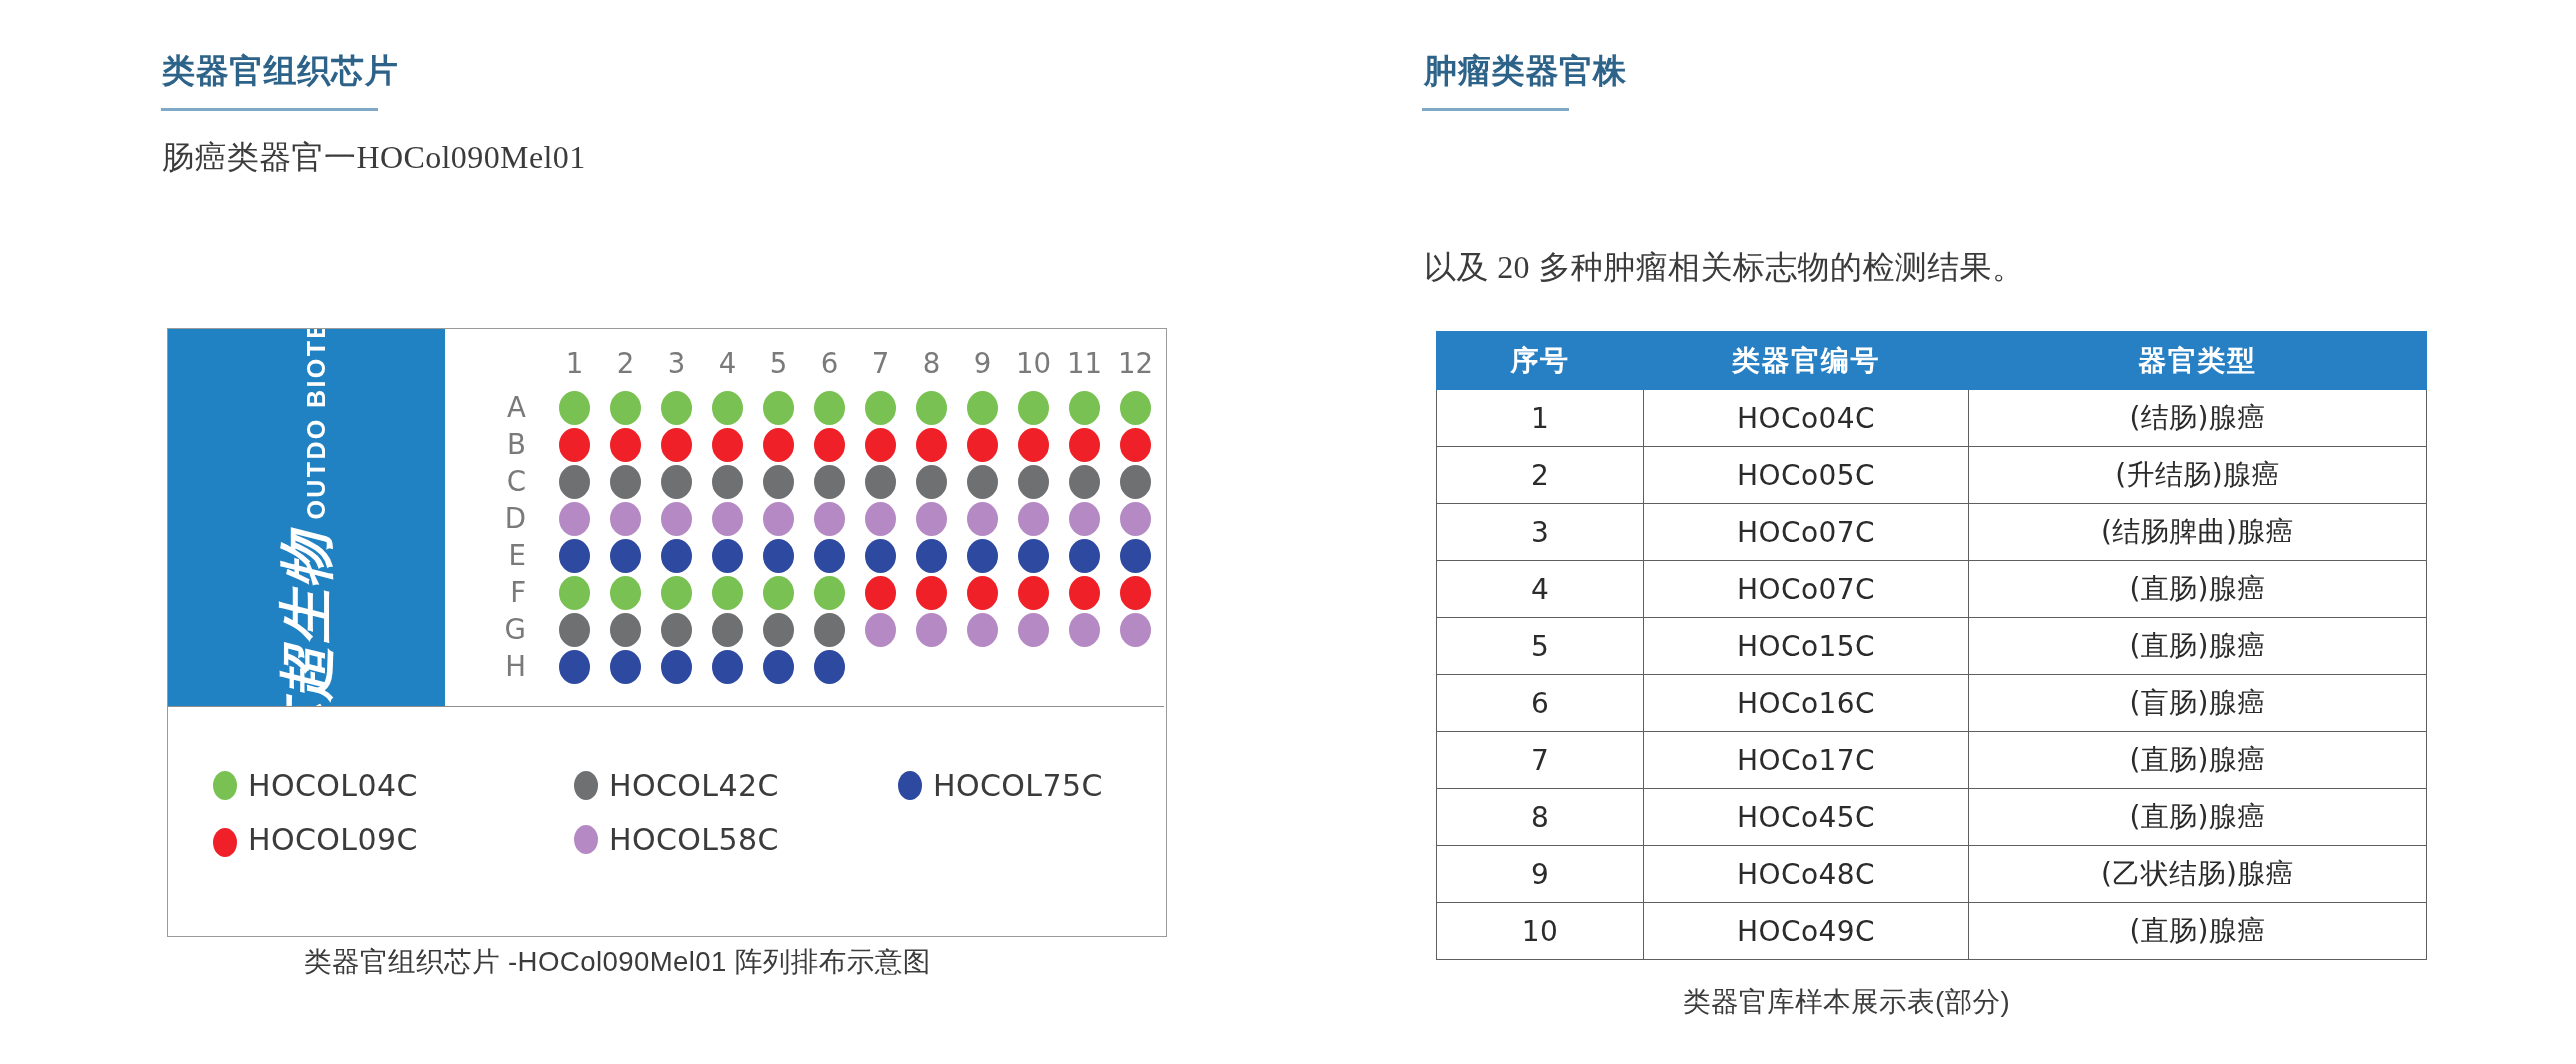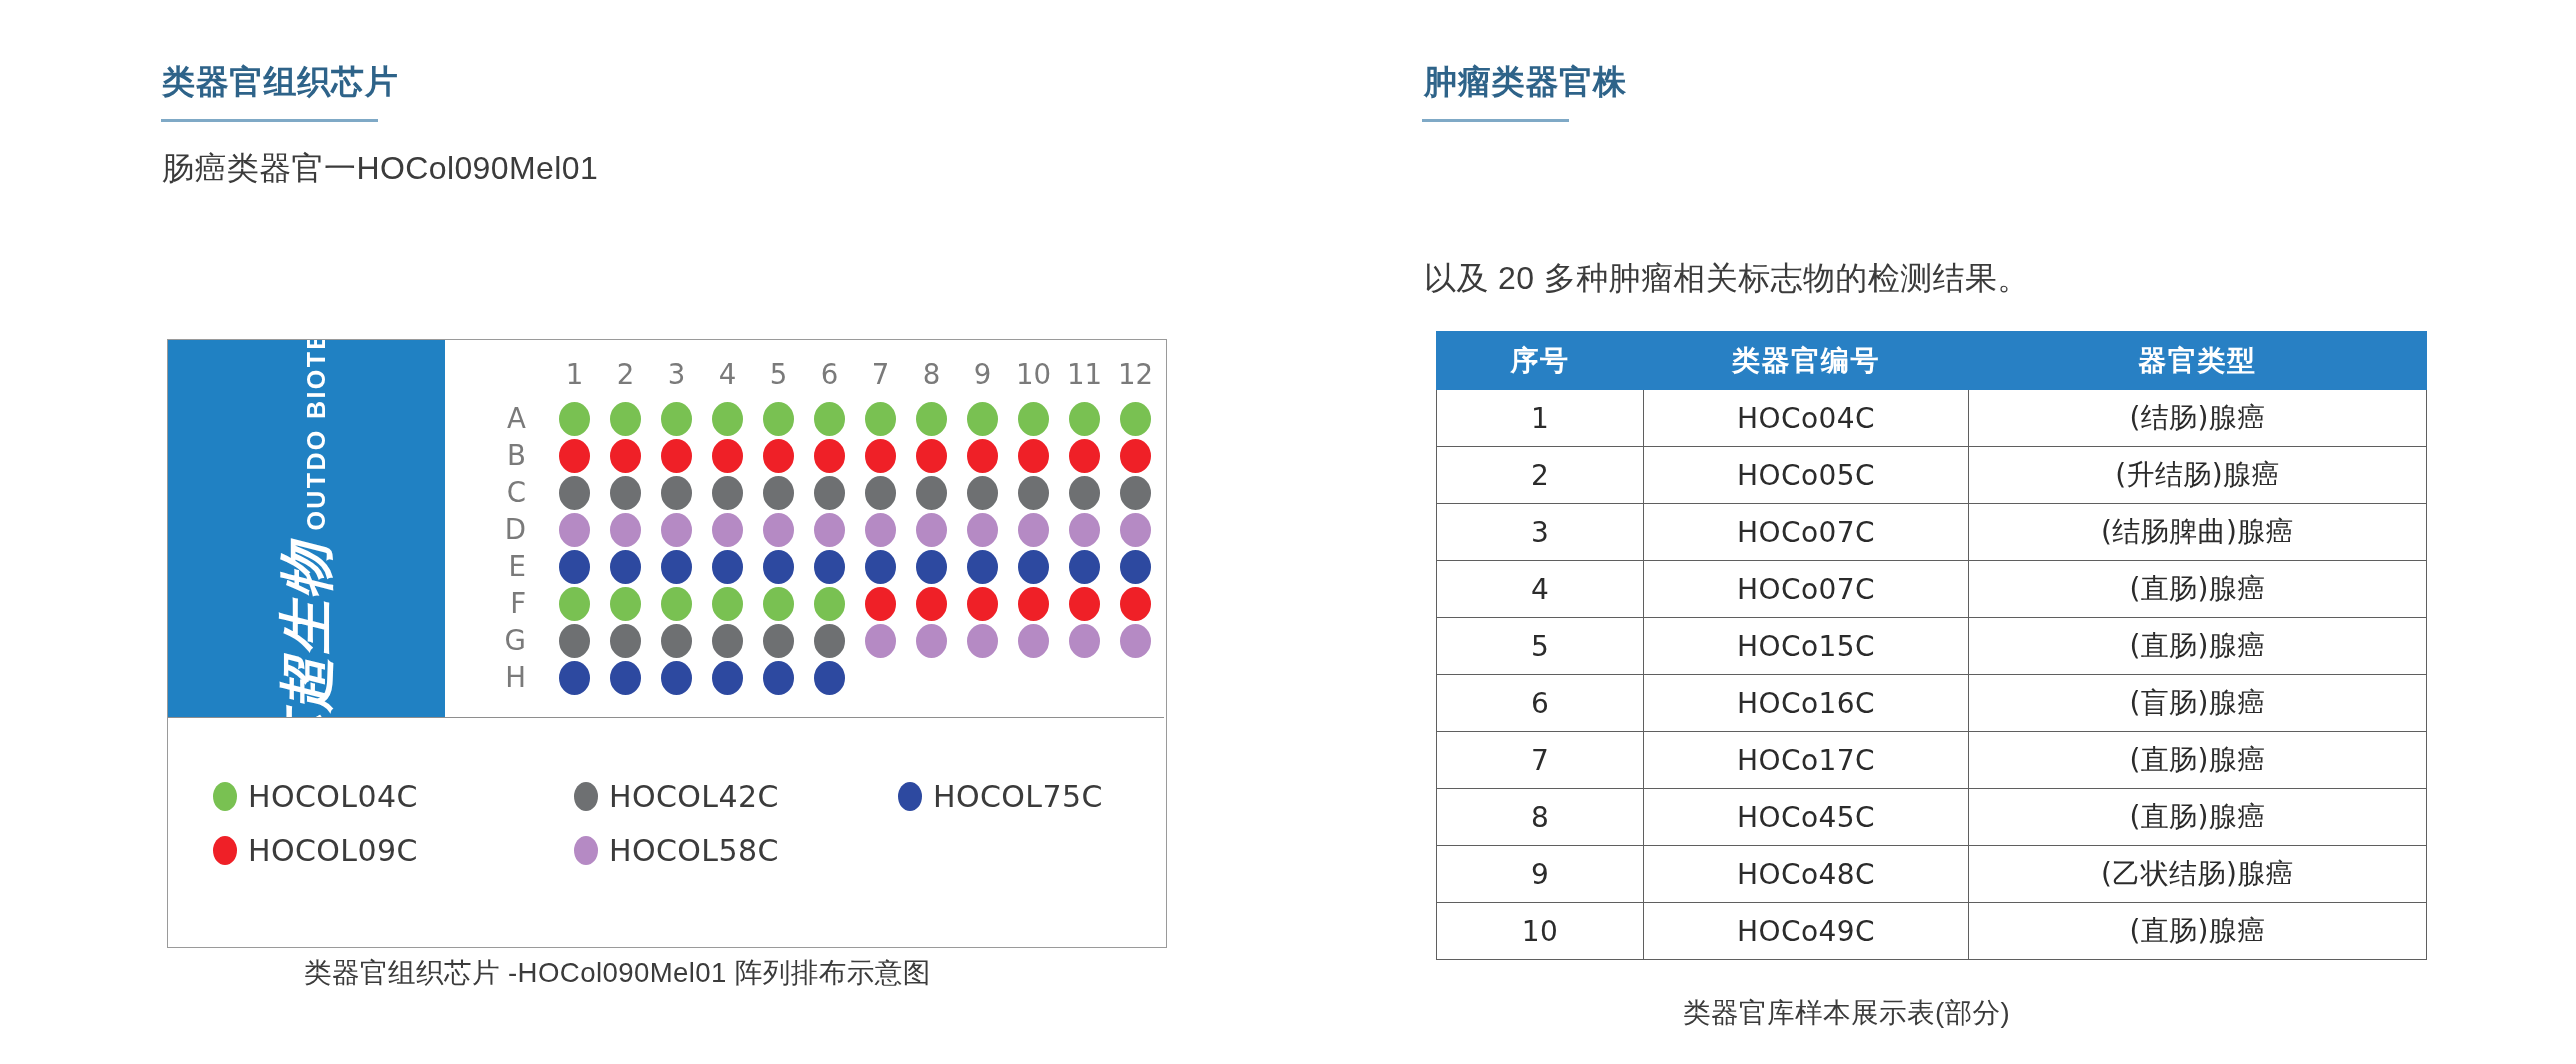--- a/index.html
+++ b/index.html
@@ -6,21 +6,21 @@
   body{
     width:2576px;height:1064px;
     background:#ffffff;
     font-family:"Liberation Sans","DejaVu Sans",sans-serif;
     overflow:hidden;
     position:relative;
   }
   .page{position:absolute;inset:0;}
 
   
-  .panel{position:absolute;top:14px;height:784px;padding-left:28px;}
+  .panel{position:absolute;top:3px;height:784px;padding-left:28px;}
   .panel-left{left:0;width:1266px;}
   .panel-right{left:1314px;width:1262px;}
 
   .section-title{
     position:absolute;
     font-size:33px;
     font-weight:bold;
     color:#2E6389;
     letter-spacing:0.8px;
     white-space:nowrap;
@@ -30,20 +30,21 @@
     height:3.2px;
     background:#7FA9C6;
   }
 
   .body-line{
     position:absolute;
     font-size:32px;
     color:#3B3B3B;
     white-space:nowrap;
     letter-spacing:0.4px;
+    font-family:Liberation Serif, serif;
   }
 
   
   .plate-card{
     position:absolute;
     left:167px;top:325px;
     width:1000px;height:609px;
     background:#ffffff;
     border:1.6px solid #9a9a9a;
     box-sizing:border-box;
@@ -533,21 +534,21 @@
             </div>
         </div>
 
       </div>
 
       <div class="legend" id="plate-legend">
           <div class="legend-item" style="left: 45px; top: 61px;">
             <span class="legend-dot" style="background: rgb(121, 193, 82);"></span>
             <span class="legend-text">HOCOL04C</span>
           </div>
-          <div class="legend-item" style="left: 45px; top: 115px;">
+          <div class="legend-item" style="left: 45px; top: 115px; align-items: flex-end;">
             <span class="legend-dot" style="background: rgb(239, 32, 39);"></span>
             <span class="legend-text">HOCOL09C</span>
           </div>
           <div class="legend-item" style="left: 406px; top: 61px;">
             <span class="legend-dot" style="background: rgb(110, 112, 114);"></span>
             <span class="legend-text">HOCOL42C</span>
           </div>
           <div class="legend-item" style="left: 406px; top: 115px;">
             <span class="legend-dot" style="background: rgb(181, 138, 196);"></span>
             <span class="legend-text">HOCOL58C</span>

